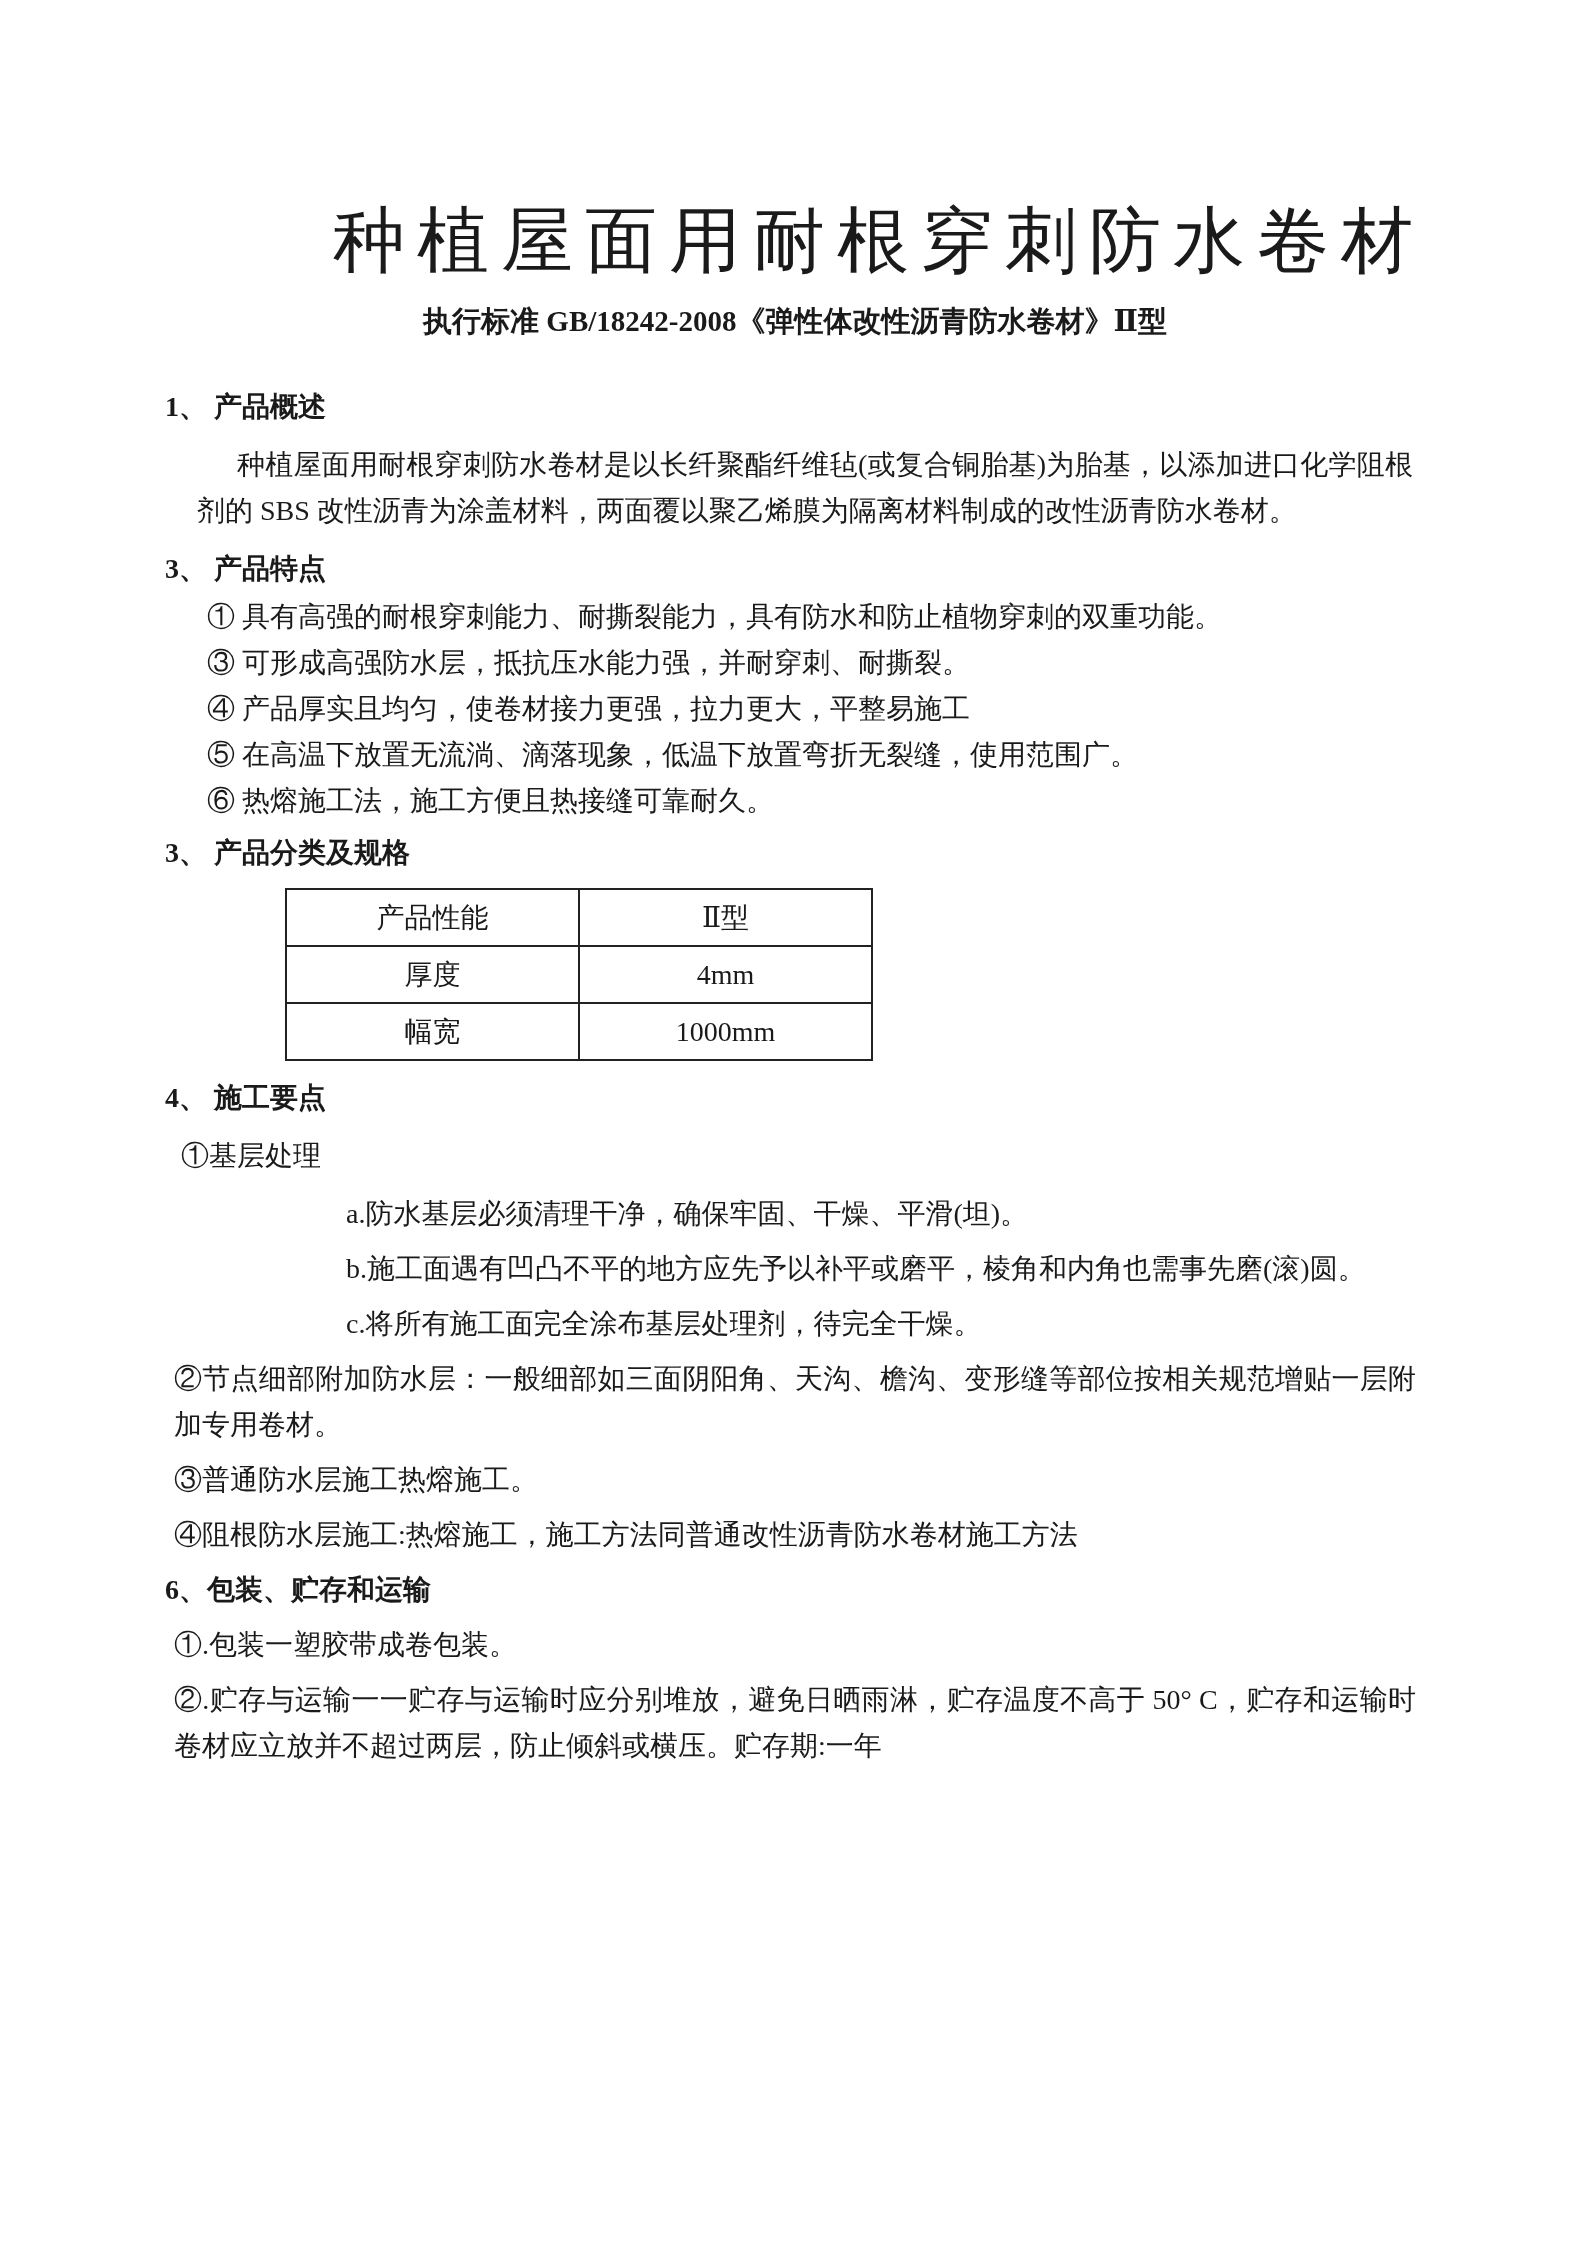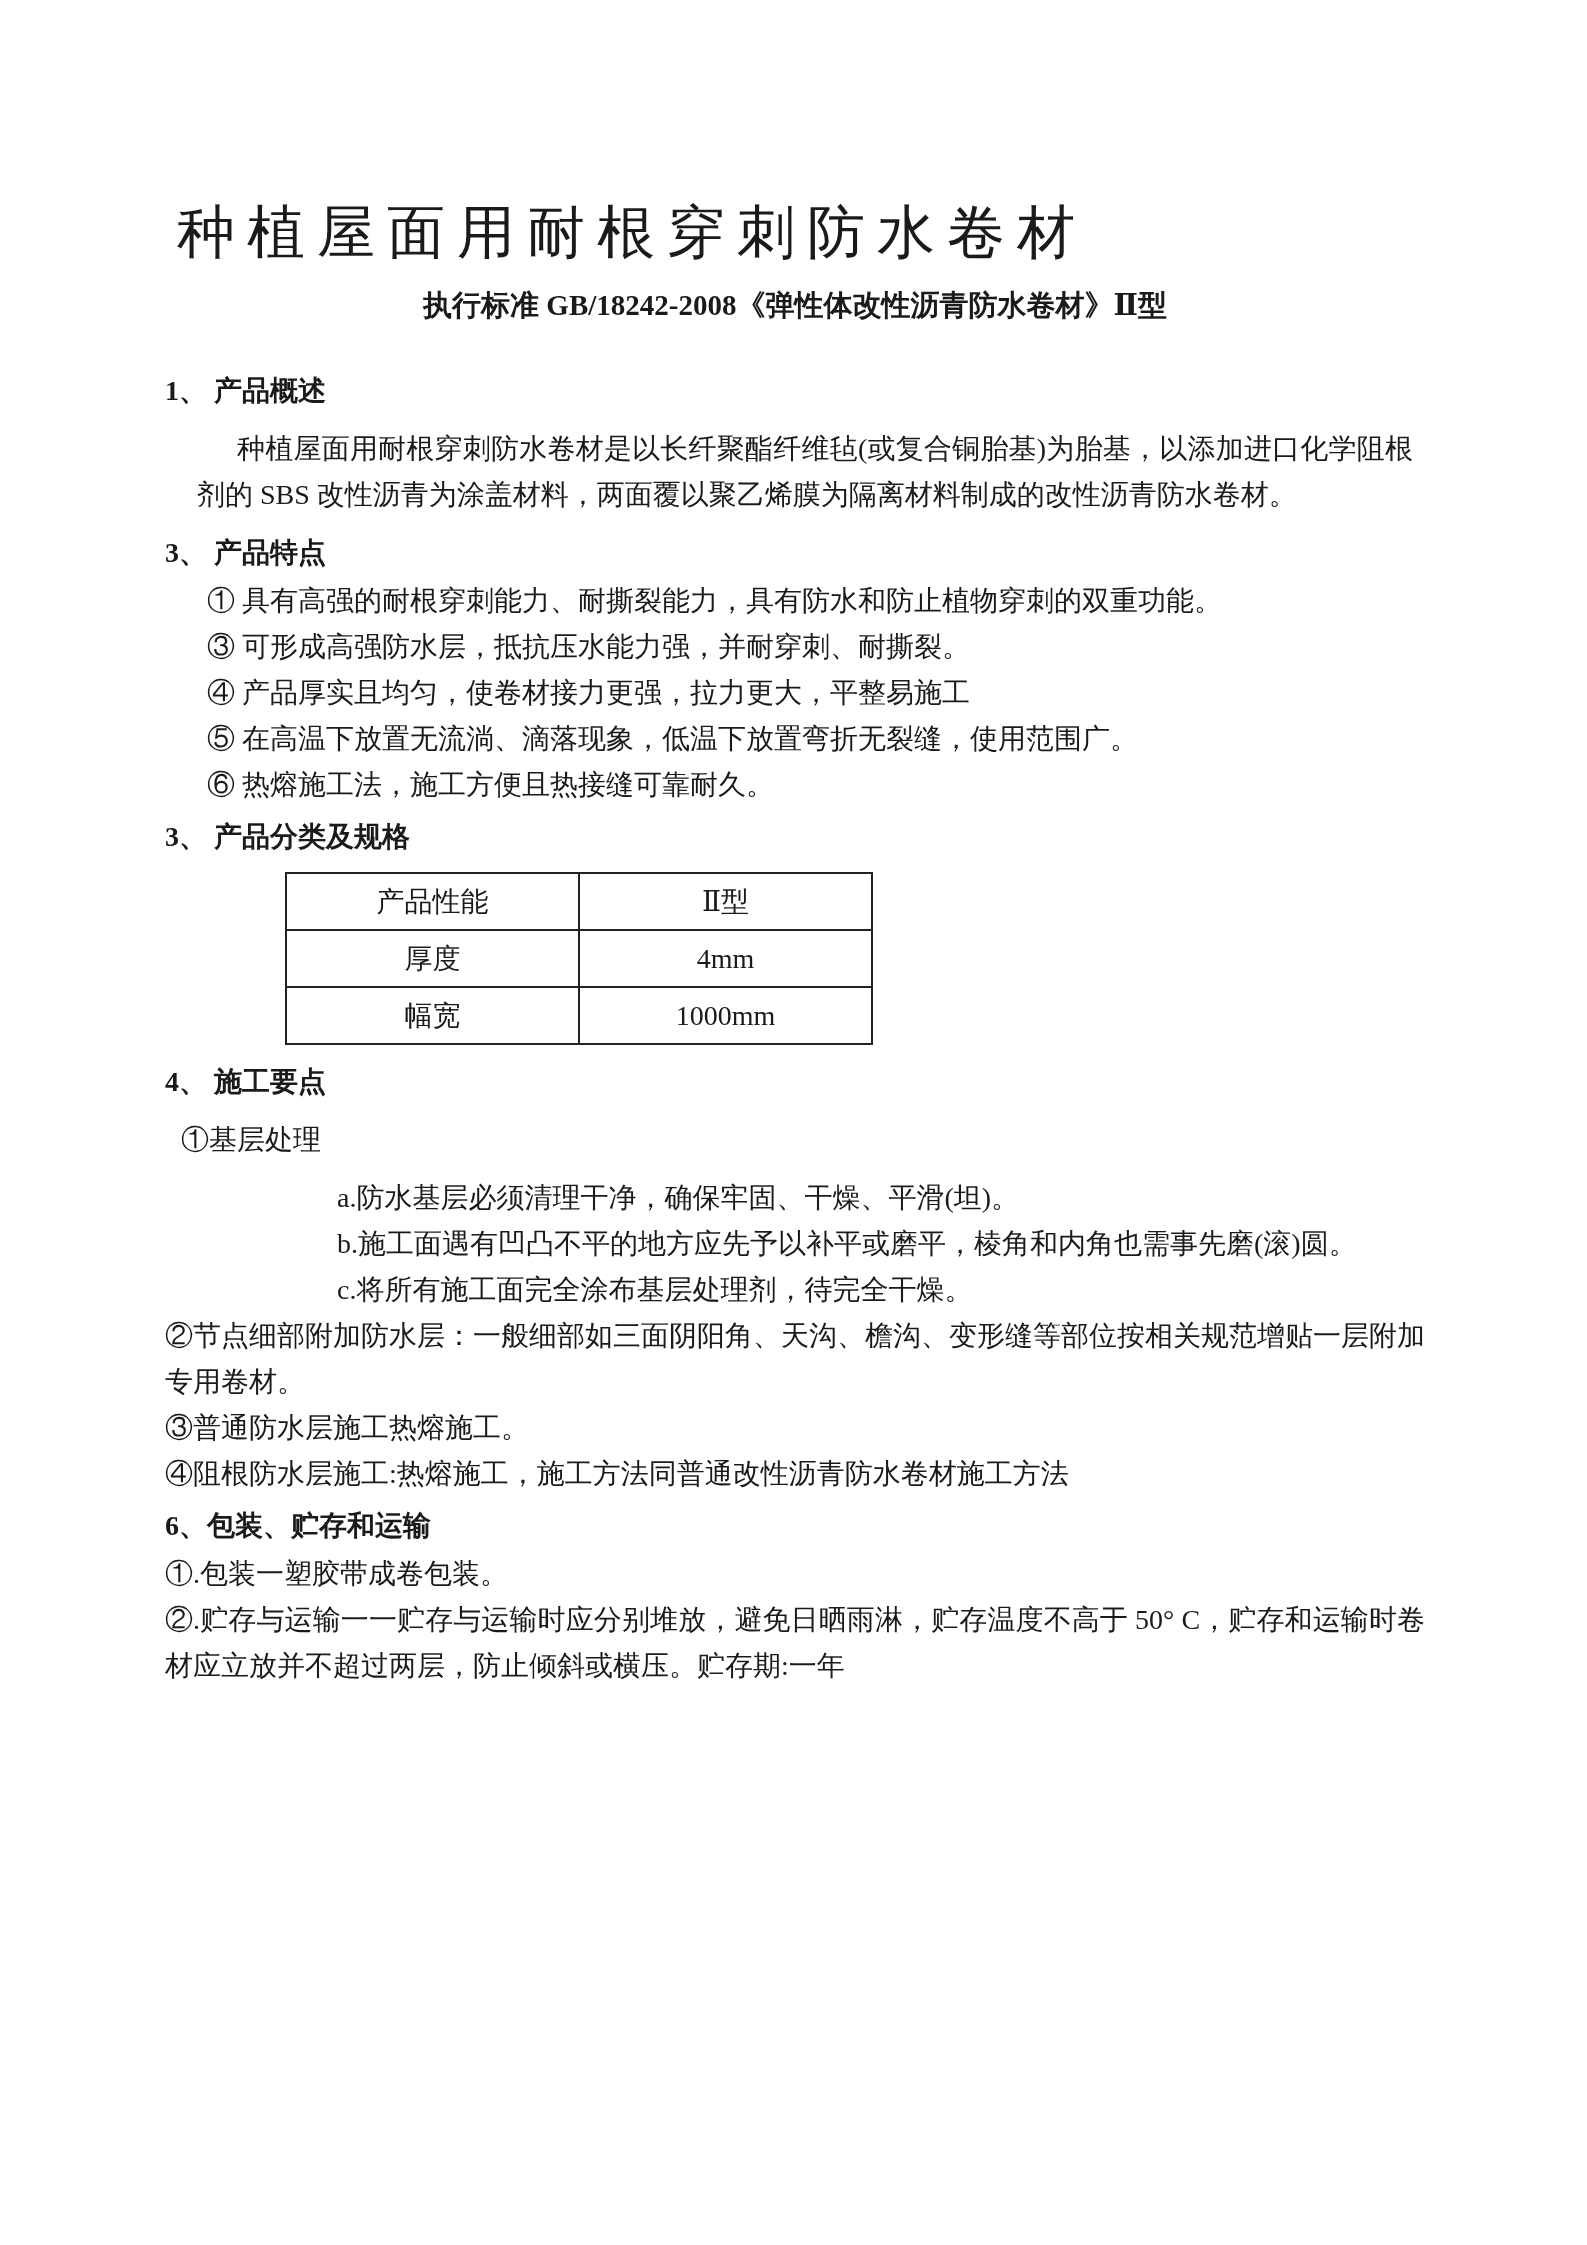--- a/index.html
+++ b/index.html
@@ -11,23 +11,23 @@
     color: #1a1a1a;
     font-family: "Liberation Serif", "DejaVu Serif", serif;
     overflow: hidden;
   }
   .page {
     width: 1587px;
     height: 2245px;
     padding: 200px 162px 0 165px;
   }
   .doc-title {
-    font-size: 58px;
+    font-size: 72px;
     font-weight: 400;
-    text-align: left;
+    text-align: right;
     letter-spacing: 12px;
     margin: 0 0 20px 12px;
     line-height: 1.15;
     white-space: nowrap;
   }
   .doc-subtitle {
     font-size: 29px;
     font-weight: 700;
     text-align: center;
     margin: 0 0 44px 0;
@@ -61,21 +61,21 @@
     border: 2px solid #222222;
     width: 290px;
     height: 57px;
     text-align: center;
     vertical-align: middle;
     font-size: 28px;
     padding: 0;
   }
   .sub-point { margin-left: 16px; }
   .step-list { margin-left: 172px; }
-  .step-list p, .flush-list p { margin: 0; }
+  .step-list p, .flush-list p { margin: 9px; }
   .flush-list { margin-left: 0; }
 </style>
 </head>
 <body>
 
 <div class="page">
 
   <h1 class="doc-title">种植屋面用耐根穿刺防水卷材</h1>
   <h2 class="doc-subtitle">执行标准 GB/18242-2008《弹性体改性沥青防水卷材》Ⅱ型</h2>
 

